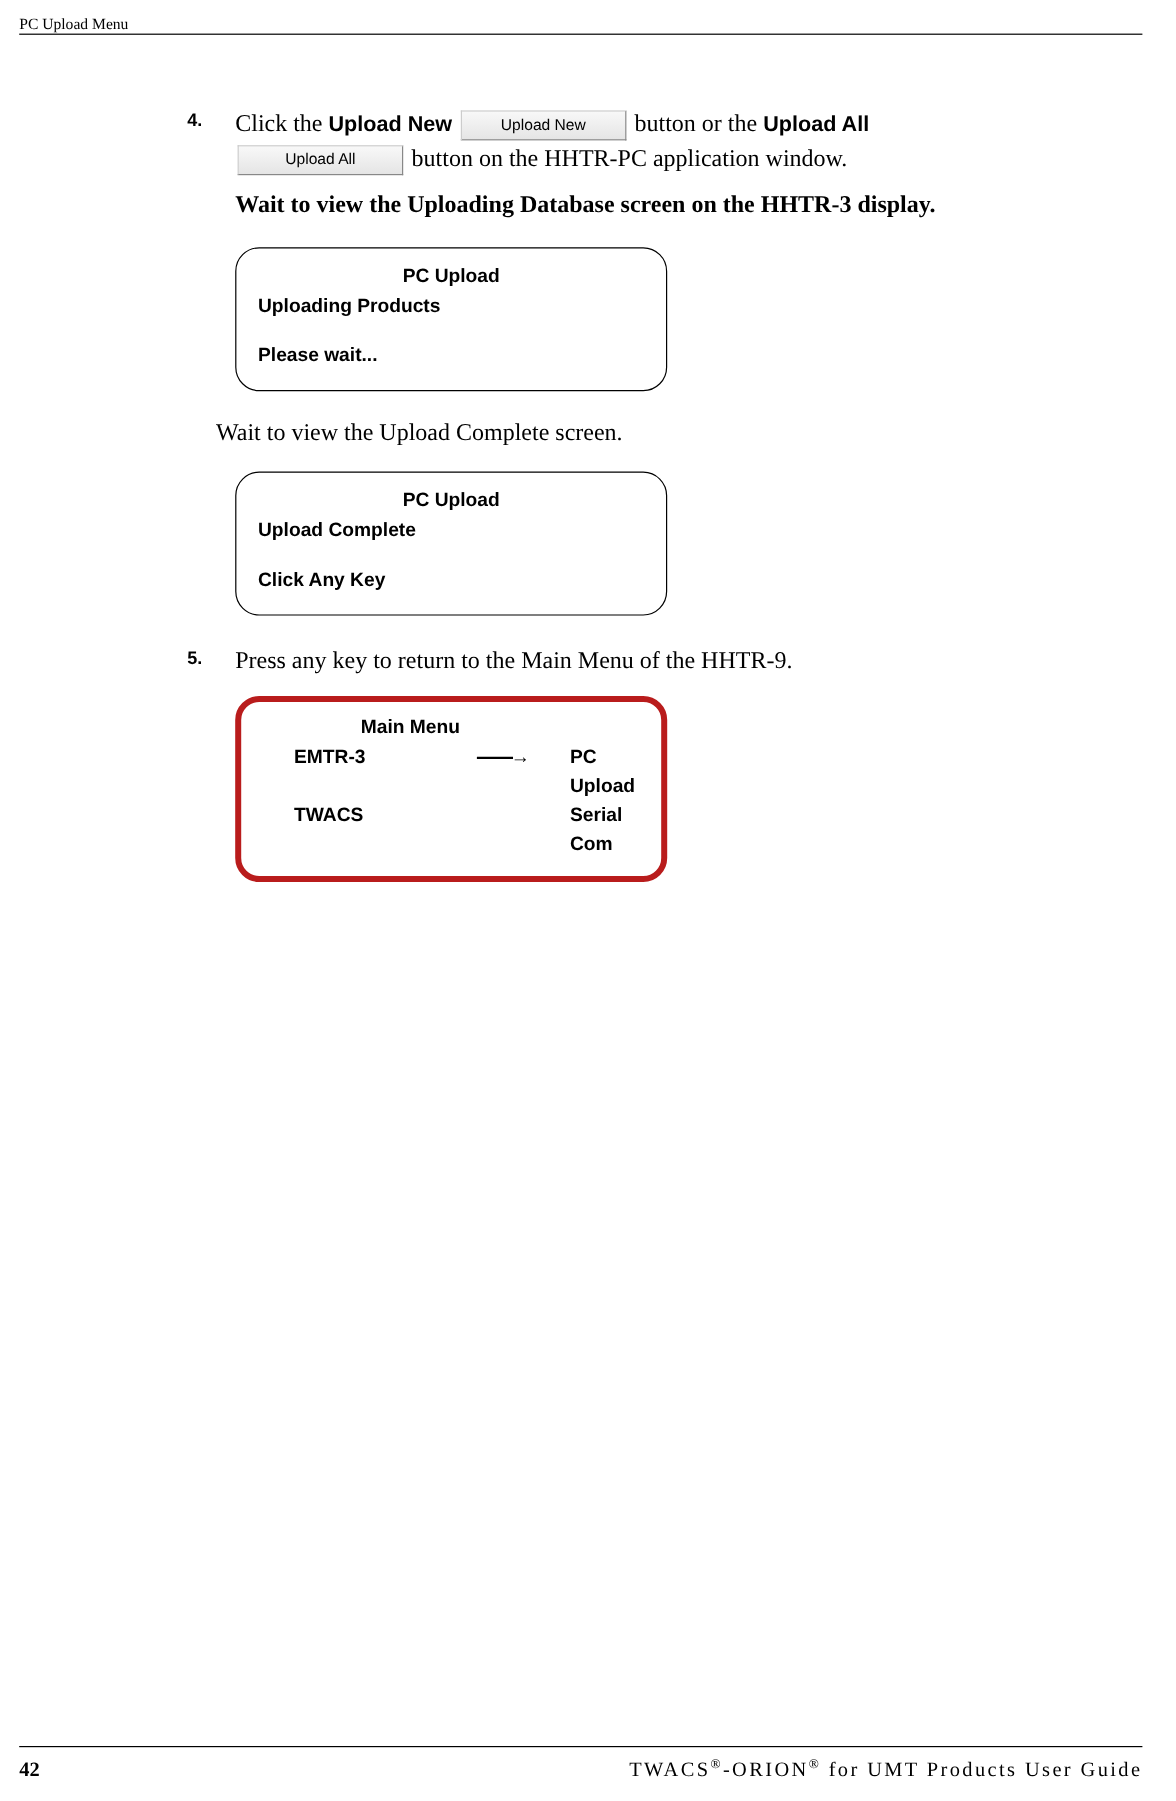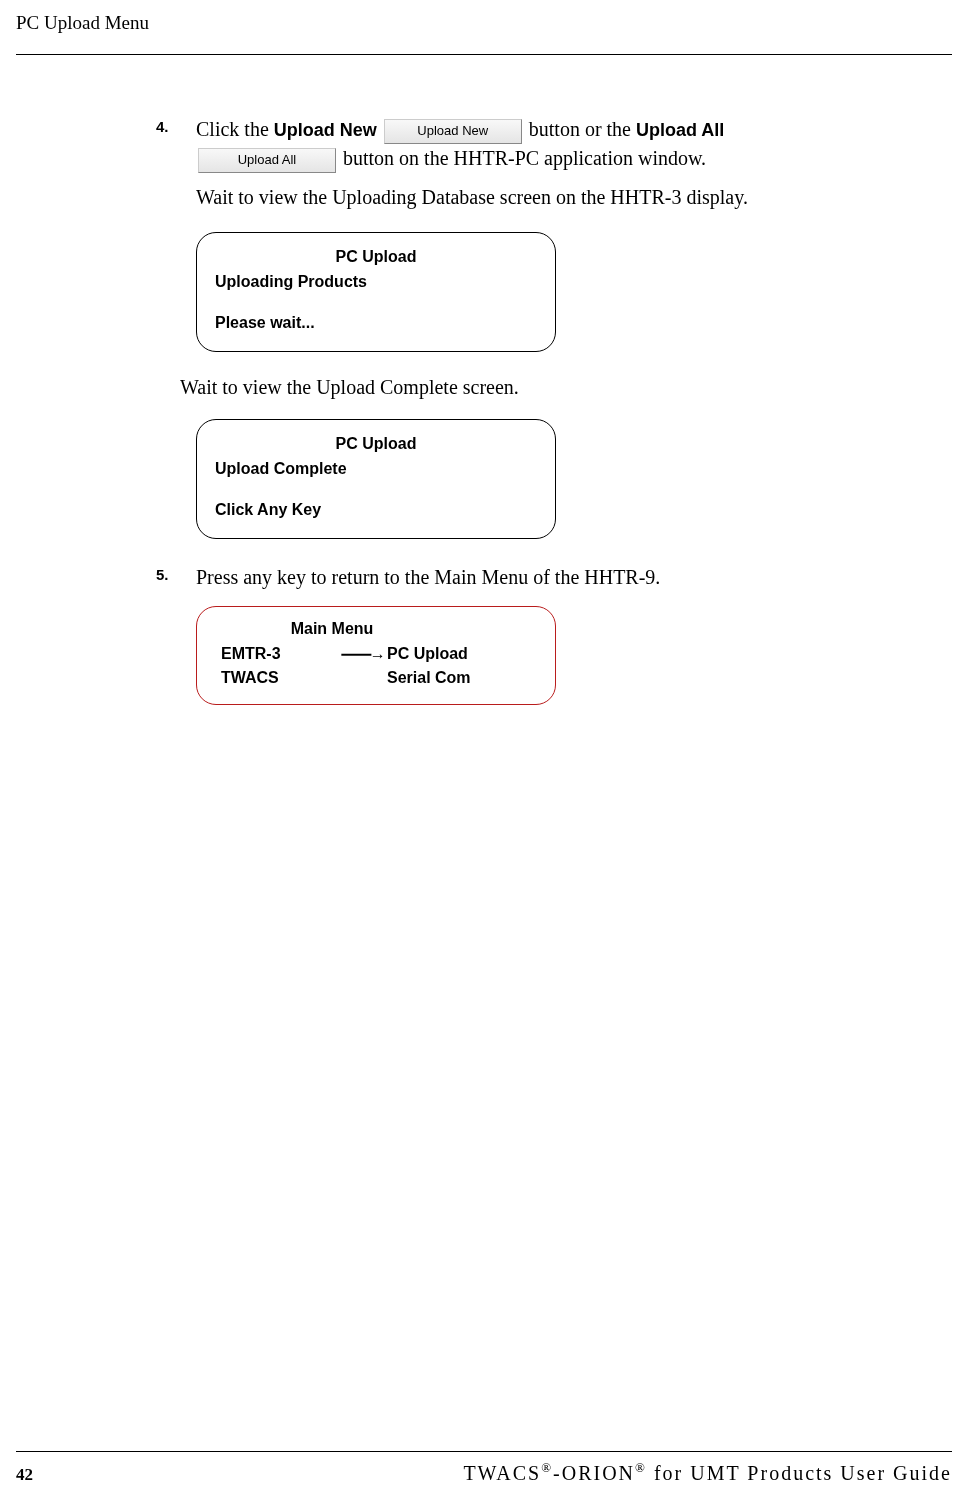--- a/index.html
+++ b/index.html
@@ -10,22 +10,22 @@
     body {
       font-family: "Times New Roman", serif;
       font-size: 20px;
       width: 980px;
       height: 1501px;
       background: white;
       position: relative;
       padding: 12px 28px 20px 16px;
     }
     .header {
-      font-size: 19px;
-      margin-bottom: 20px;
+      font-size: 13px;
+      margin-bottom: 0;
     }
     .header-line {
       border-top: 1.5px solid black;
       margin-bottom: 60px;
     }
     .content {
       margin-left: 140px;
       margin-right: 40px;
     }
     .step {
@@ -83,35 +83,36 @@
       text-align: center;
       margin-bottom: 2px;
     }
     .screen-line {
       margin-bottom: 2px;
     }
     .menu-screen {
       margin-left: 40px;
       margin-top: 12px;
       width: 360px;
-      border: 1px solid #b91c1c;
+      border: 5px solid #b91c1c;
       border-radius: 20px;
-      padding: 10px 18px 14px 0;
+      padding: 10px 18px 14px 20px;
       font-family: "Trebuchet MS", sans-serif;
       font-weight: bold;
       font-size: 16px;
       line-height: 1.5;
     }
     .menu-title {
       text-align: center;
       margin-left: -70px;
       margin-bottom: 1px;
     }
     .menu-row {
       display: flex;
+      gap: 32px;
     }
     .menu-left {
       width: 120px;
       margin-left: 24px;
     }
     .menu-arrow {
       width: 46px;
       letter-spacing: -2px;
     }
     .menu-right {
@@ -136,21 +137,21 @@
       display: flex;
       justify-content: space-between;
       align-items: baseline;
     }
     .page-num {
       font-weight: bold;
       font-size: 17px;
     }
     .footer-text {
       font-family: "Times New Roman", serif;
-      font-size: 20px;
+      font-size: 17px;
       letter-spacing: 2px;
     }
     sup {
       font-size: 0.65em;
     }
   </style>
 </head>
 <body>
 
 <div class="header">
@@ -160,21 +161,21 @@
 
 <div class="content">
 
   <div class="step">
     <div class="step-num">4.</div>
     <div class="step-body">
       <span>Click the </span><span class="bold-sans">Upload New</span>
       <span class="inline-btn">Upload New</span><span> button or the </span><span class="bold-sans">Upload All</span>
       <br>
       <span class="inline-btn">Upload All</span><span> button on the HHTR-PC application window.</span>
-      <div style="margin-top:10px;">Wait to view the Uploading Database screen on the HHTR-3 display.</div>
+      <div style="margin-top:10px;font-weight:bold;">Wait to view the Uploading Database screen on the HHTR-3 display.</div>
     </div>
   </div>
 
   <div class="device-screen">
     <div class="screen-title">PC Upload</div>
     <div class="screen-line">Uploading Products</div>
     <div class="screen-line" style="margin-top:18px;">Please wait...</div>
   </div>
 
   <div class="para">Wait to view the Upload Complete screen.</div>

